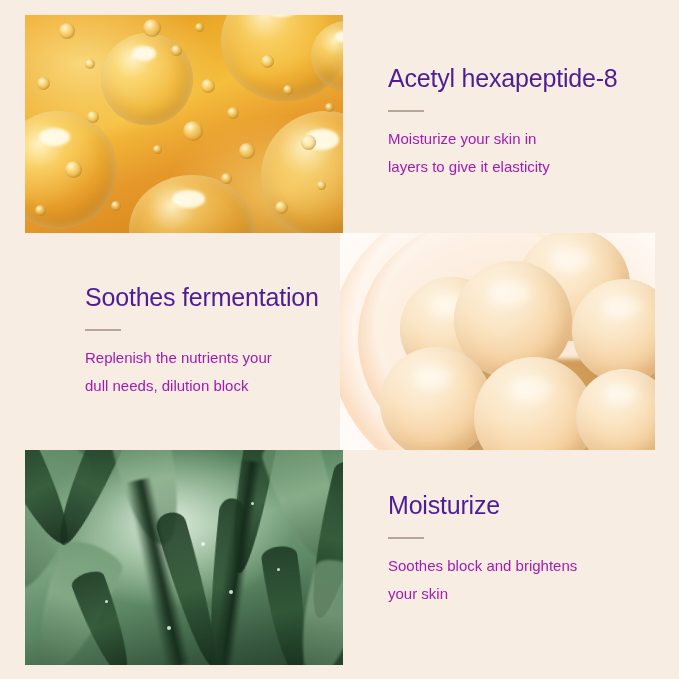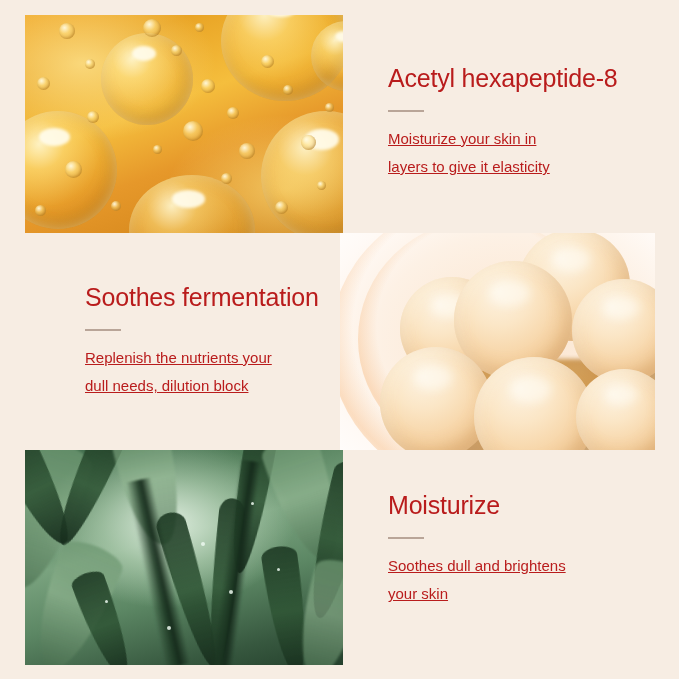--- a/index.html
+++ b/index.html
@@ -123,40 +123,39 @@
     background: rgba(236,248,238,.85);
     filter: blur(.4px);
   }
 
   
   .block { position: absolute; }
   .heading {
     font-family: "Liberation Sans", sans-serif;
     font-size: 25px;
     font-weight: 400;
-    color: #b91c1c;
+    color: #4c1d95;
     letter-spacing: -.2px;
     white-space: nowrap;
     line-height: 1;
   }
   .rule {
     width: 36px;
     height: 2px;
     background: #b9a598;
     margin-top: 19px;
   }
   .body {
     font-family: "Liberation Sans", sans-serif;
     font-size: 15px;
     font-weight: 400;
-    color: #b91c1c;
+    color: #a21caf;
     line-height: 28px;
     margin-top: 13px;
     white-space: pre-line;
-    text-decoration: underline;
   }
 
   #block-acetyl   { left: 388px; top: 66px;  width: 262px; }
   #block-soybean  { left:  85px; top: 285px; width: 268px; }
   #block-trehalose{ left: 388px; top: 493px; width: 262px; }
 </style>
 </head>
 <body>
 
 <div id="page">
@@ -239,17 +238,17 @@
   <div class="block" id="block-soybean">
     <div class="heading">Soothes fermentation</div>
     <div class="rule"></div>
     <div class="body">Replenish the nutrients your
 dull needs, dilution block</div>
   </div>
 
   <div class="block" id="block-trehalose">
     <div class="heading">Moisturize</div>
     <div class="rule"></div>
-    <div class="body">Soothes dull and brightens
+    <div class="body">Soothes block and brightens
 your skin</div>
   </div>
 
 </div>
 
 </body></html>

